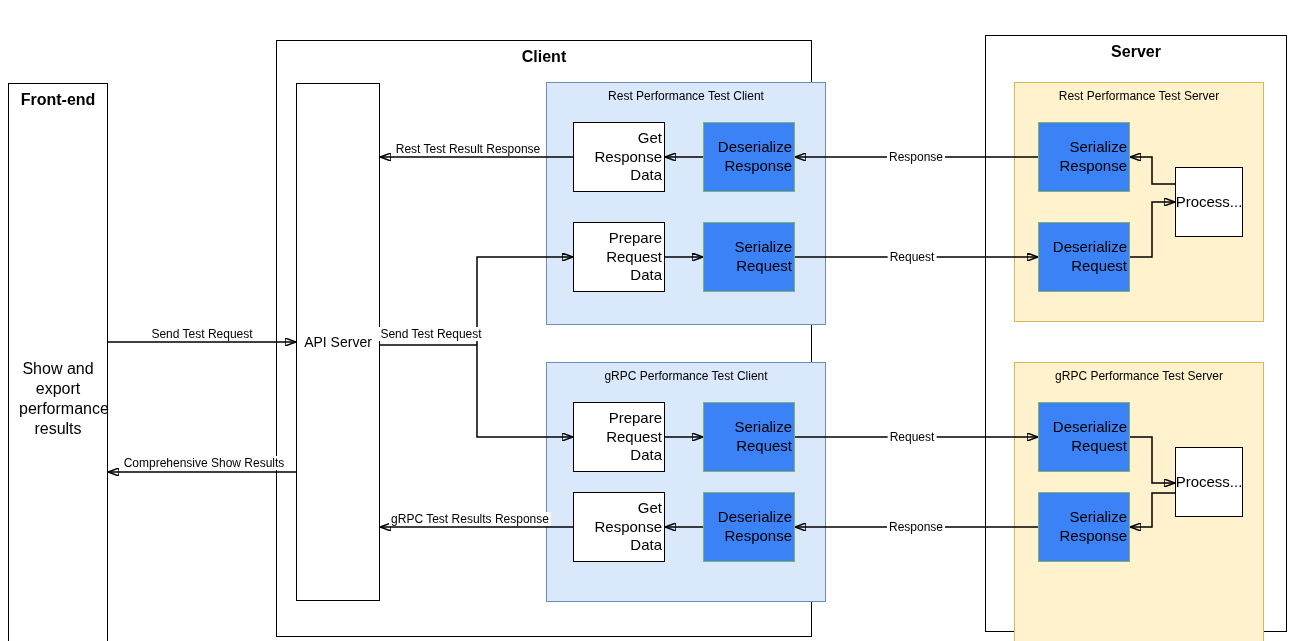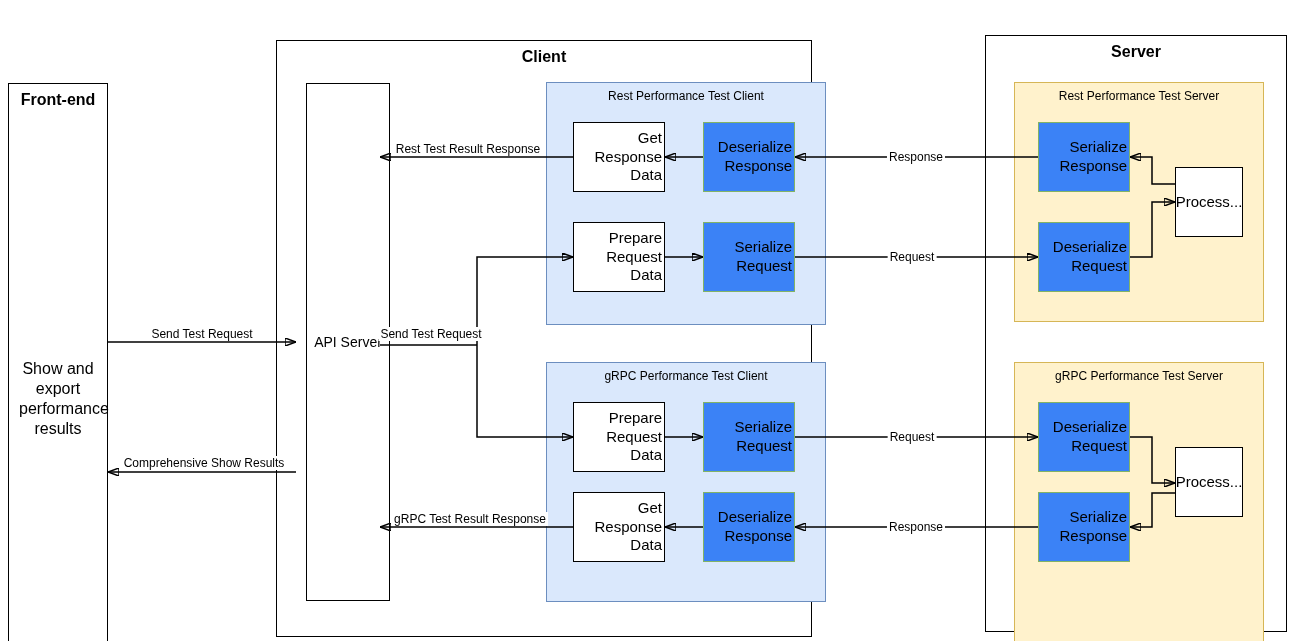--- a/index.html
+++ b/index.html
@@ -12,21 +12,21 @@
   .outer{border:1.5px solid #000;background:#fff;z-index:1;}
   .outer-title{padding-top:7px;text-align:center;font-weight:bold;font-size:16px;}
   .frontend-body{
     position:absolute;left:50%;top:50%;transform:translate(-50%,-50%);
     width:78px;text-align:center;font-size:16px;line-height:1.25;
   }
   
   .api-node{
     border:1.5px solid #000;background:#fff;z-index:1;
     display:flex;align-items:center;justify-content:center;
-    font-size:14px;text-align:center;margin-left:10px;
+    font-size:14px;text-align:center;
   }
   
   .group{z-index:2;}
   .group.blue{background:#dae8fc;border:1px solid #6c8ebf;}
   .group.yellow{background:#fff2cc;border:1px solid #d6b656;}
   .group-title{padding-top:6px;text-align:center;font-size:12px;}
   
   .node{
     z-index:4;display:flex;align-items:center;justify-content:center;
     text-align:right;font-size:15px;line-height:1.25;padding:2px;
@@ -120,19 +120,19 @@
   <div class="abs node white" style="left:1175px;top:167px;width:68px;height:70px">Process...</div>
 
   <div class="abs node green" style="left:1038px;top:402px;width:92px;height:70px">Deserialize Request</div>
   <div class="abs node green" style="left:1038px;top:492px;width:92px;height:70px">Serialize Response</div>
   <div class="abs node white" style="left:1175px;top:447px;width:68px;height:70px">Process...</div>
 
   <div class="edge-label" style="left:202px;top:334px">Send Test Request</div>
   <div class="edge-label" style="left:204px;top:463px">Comprehensive Show Results</div>
   <div class="edge-label" style="left:431px;top:334px">Send Test Request</div>
   <div class="edge-label" style="left:468px;top:149px">Rest Test Result Response</div>
-  <div class="edge-label" style="left:470px;top:519px">gRPC Test Result Response</div>
+  <div class="edge-label" style="left:470px;top:519px">gRPC Test Results Response</div>
   <div class="edge-label" style="left:916px;top:157px">Response</div>
   <div class="edge-label" style="left:912px;top:257px">Request</div>
   <div class="edge-label" style="left:912px;top:437px">Request</div>
   <div class="edge-label" style="left:916px;top:527px">Response</div>
 
 </div>
 
 </body></html>

